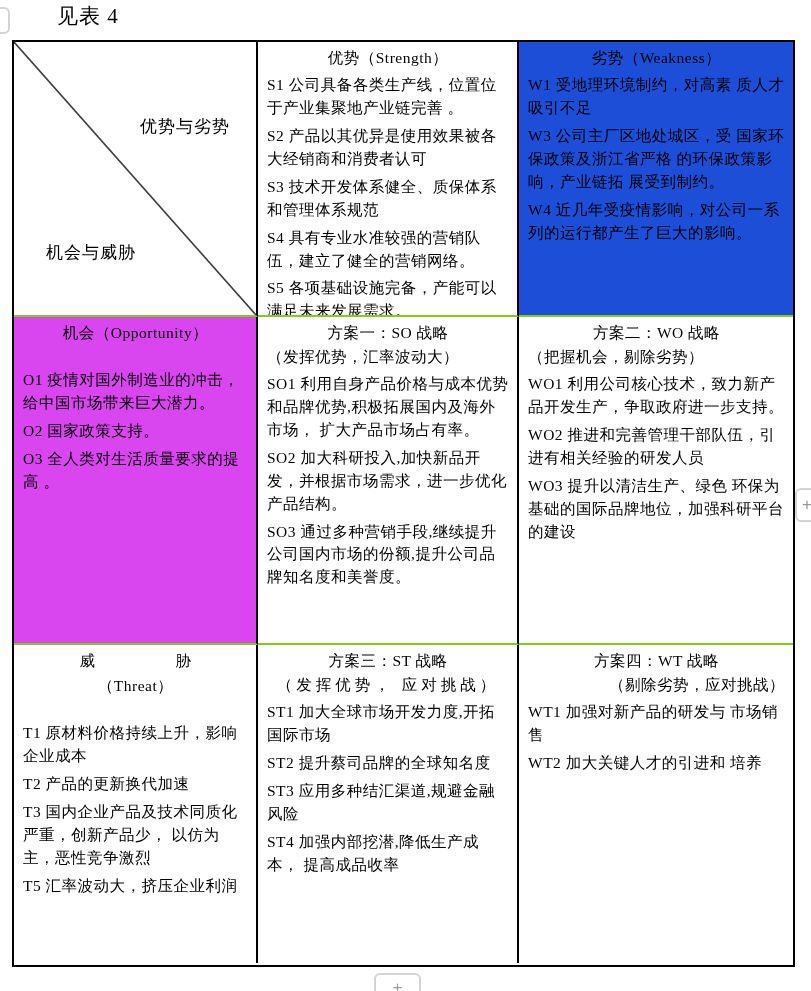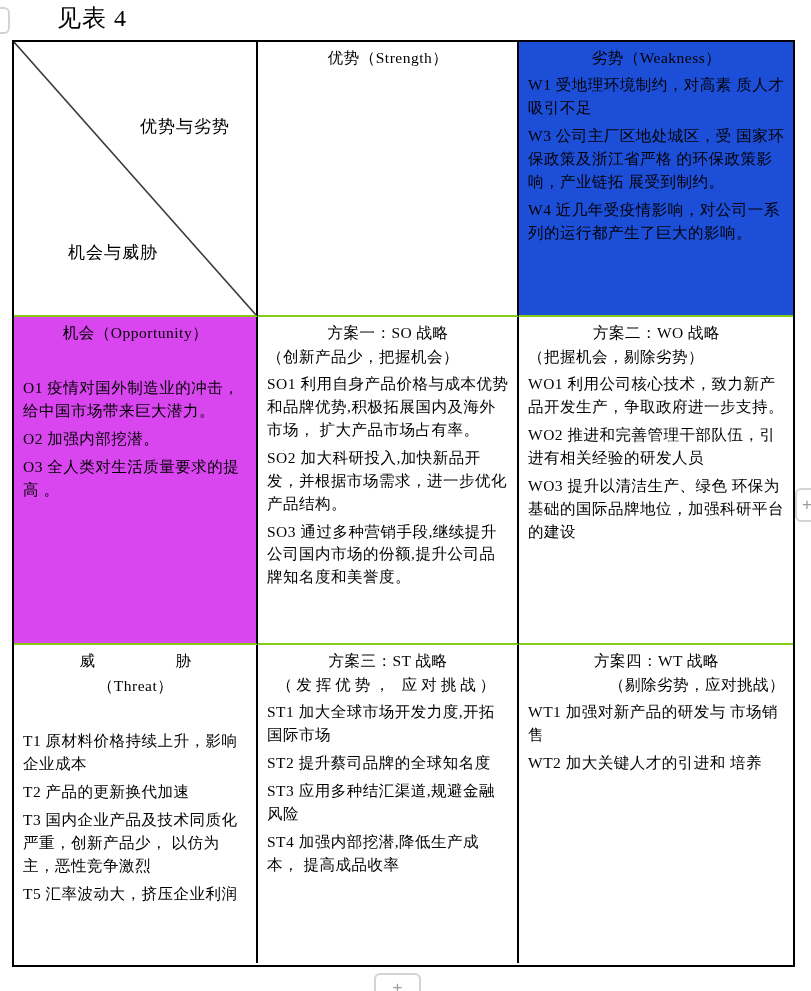--- a/index.html
+++ b/index.html
@@ -2,48 +2,48 @@
 <html><head>
 <meta charset="utf-8">
 <style>
   html,body { margin:0; padding:0; background:#fff; }
   .page {
     position:relative; width:811px; height:991px; background:#ffffff;
     overflow:hidden; color:#000;
     font-family:"Liberation Serif","DejaVu Serif",serif;
   }
   .doc-title {
-    position:absolute; left:57px; top:2px; font-size:24px; letter-spacing:1px;
+    position:absolute; left:57px; top:2px; font-size:21px; letter-spacing:1px;
   }
   .swot {
     position:absolute; left:12px; top:40px; width:783px; height:927px;
     box-sizing:border-box; border:2px solid #000;
     display:grid;
     grid-template-columns:244px 261px 274px;
     grid-template-rows:275px 328px 318px;
   }
   .cell {
     box-sizing:border-box; border-right:2px solid #000; border-bottom:2px solid #84cc16;
     padding:3px 8px 3px 9px; overflow:hidden;
     font-size:15.5px; line-height:1.48; letter-spacing:0.5px;
   }
   .cell.last-col { border-right:none; }
   .cell.last-row { border-bottom:none; }
   .cell-header { text-align:center; margin:2px 0 1px 0; }
   .cell-sub { margin:1px 0 2px 0; }
   .cell-sub.centered { text-align:right; }
   .cell-sub.spread { text-align:center; letter-spacing:4px; }
   .items .item { margin:4px 0 5px 0; }
-  .items.gap-top { margin-top:32px; }
+  .items.gap-top { margin-top:24px; }
   
   .corner { position:relative; padding:15px; }
   .corner svg { position:absolute; left:0; top:0; width:100%; height:100%; }
   .corner-label { position:absolute; font-size:17px; letter-spacing:1px; }
   .corner-tr { left:126px; top:72px; }
-  .corner-bl { left:54px; top:198px;text-align:center; }
+  .corner-bl { left:32px; top:198px;text-align:center; }
   
   .plus-btn {
     position:absolute; box-sizing:border-box; background:#ffffff;
     border:2px solid #d4d4d4; border-radius:6px; color:#9a9a9a;
     display:flex; align-items:center; justify-content:center;
     font-family:"Liberation Sans","DejaVu Sans",sans-serif; font-size:17px;
   }
   .plus-topleft  { left:-16px; top:7px;  width:26px; height:27px; }
   .plus-right    { left:795px; top:488px; width:32px; height:34px; justify-content:flex-start; padding-left:5px; }
   .plus-bottom   { left:374px; top:973px; width:47px; height:30px; align-items:flex-start; padding-top:3px; }
@@ -60,43 +60,50 @@
     <div class="cell corner">
       <svg viewBox="0 0 244 275" preserveAspectRatio="none">
         <line x1="0" y1="0" x2="244" y2="275" stroke="#3c3c3c" stroke-width="1.6"></line>
       </svg>
       <div class="corner-label corner-tr">优势与劣势</div>
       <div class="corner-label corner-bl">机会与威胁</div>
     </div>
 
     <div class="cell">
       <div class="cell-header">优势（Strength）</div>
+      <div class="items">
+          <p class="item">S1 公司具备各类生产线，位置位于产业集聚地产业链完善 。</p>
+          <p class="item">S2 产品以其优异是使用效果被各大经销商和消费者认可</p>
+          <p class="item">S3 技术开发体系健全、质保体系和管理体系规范</p>
+          <p class="item">S4 具有专业水准较强的营销队伍，建立了健全的营销网络。</p>
+          <p class="item">S5 各项基础设施完备，产能可以满足未来发展需求。</p>
+        </div>
     </div>
 
     <div class="cell last-col cyan" style="background: #1d4ed8;">
       <div class="cell-header">劣势（Weakness）</div>
       <div class="items">
           <p class="item">W1 受地理环境制约，对高素 质人才吸引不足</p>
           <p class="item">W3 公司主厂区地处城区，受 国家环保政策及浙江省严格 的环保政策影响，产业链拓 展受到制约。</p>
           <p class="item">W4 近几年受疫情影响，对公司一系列的运行都产生了巨大的影响。</p>
         </div>
     </div>
 
     <div class="cell cyan" style="background: #d946ef;">
       <div class="cell-header">机会（Opportunity）</div>
       <div class="items gap-top">
           <p class="item">O1 疫情对国外制造业的冲击，给中国市场带来巨大潜力。</p>
-          <p class="item">O2 加强内部挖潜。</p>
+          <p class="item">O2 国家政策支持。</p>
           <p class="item">O3 全人类对生活质量要求的提高 。</p>
         </div>
     </div>
 
     <div class="cell">
       <div class="cell-header">方案一：SO 战略</div>
-      <div class="cell-sub">（创新产品少，把握机会）</div>
+      <div class="cell-sub">（发挥优势，汇率波动大）</div>
       <div class="items">
           <p class="item">SO1 利用自身产品价格与成本优势和品牌优势,积极拓展国内及海外市场， 扩大产品市场占有率。</p>
           <p class="item">SO2 加大科研投入,加快新品开发，并根据市场需求，进一步优化产品结构。</p>
           <p class="item">SO3 通过多种营销手段,继续提升公司国内市场的份额,提升公司品牌知名度和美誉度。</p>
         </div>
     </div>
 
     <div class="cell last-col">
       <div class="cell-header">方案二：WO 战略</div>
       <div class="cell-sub">（把握机会，剔除劣势）</div>

